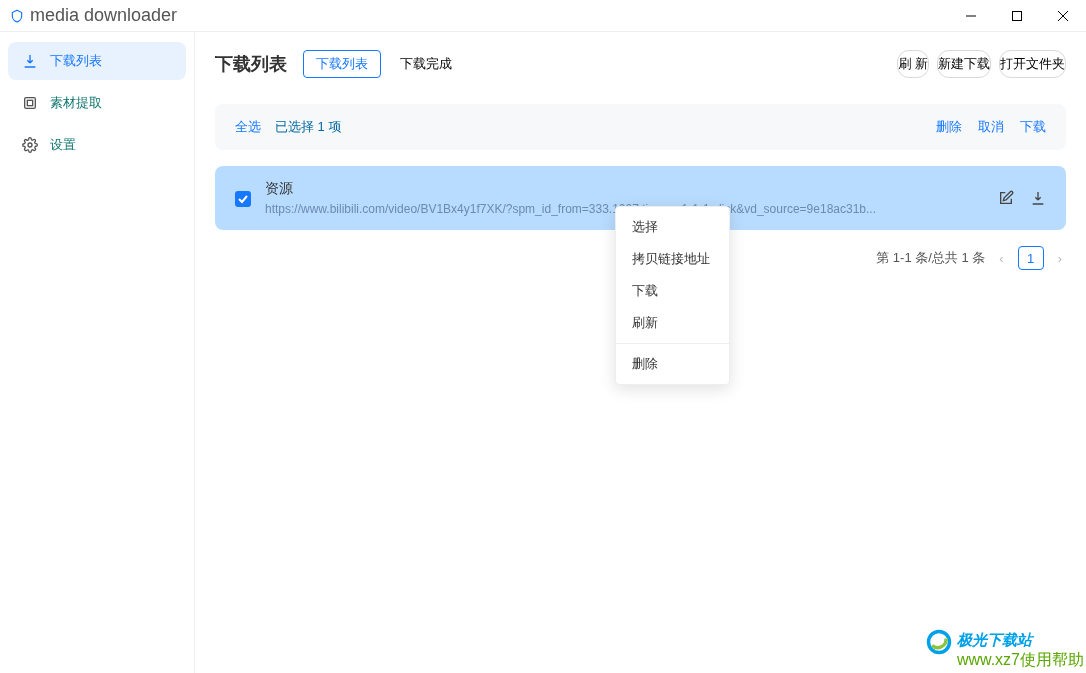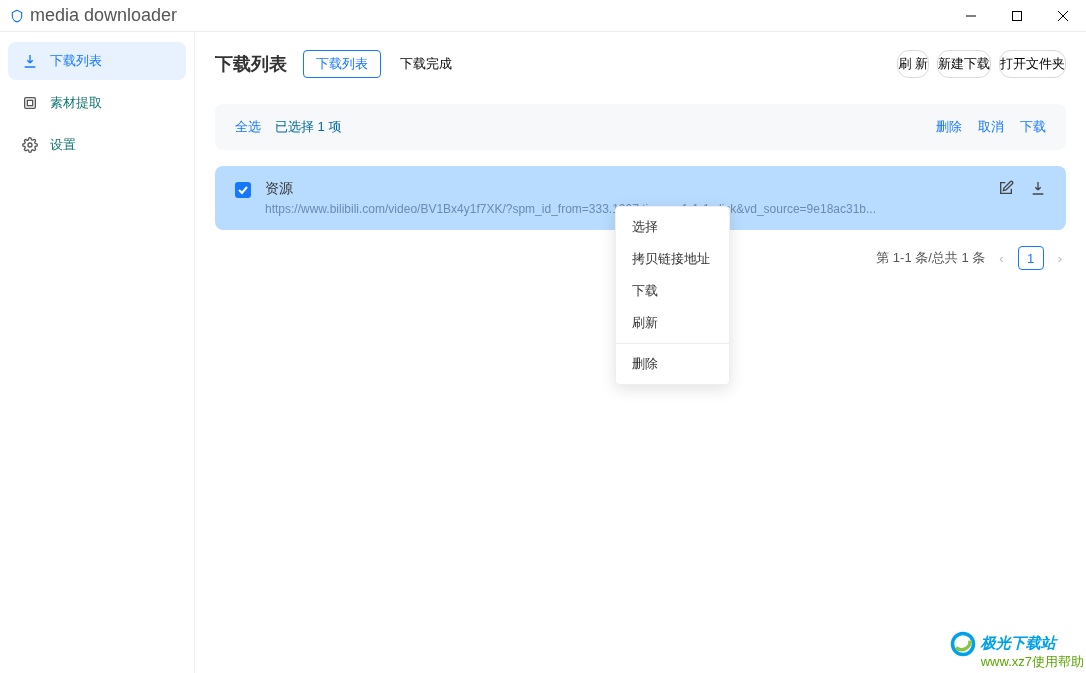--- a/index.html
+++ b/index.html
@@ -146,21 +146,21 @@
       color: #1677ff;
       cursor: pointer;
     }
 
     
     .list-item {
       background: #b8dcff;
       border-radius: 8px;
       padding: 14px 20px;
       display: flex;
-      align-items: flex-start;
+      align-items: center;
       margin-bottom: 16px;
     }
     .checkbox {
       width: 16px; height: 16px;
       background: #1677ff;
       border-radius: 3px;
       margin-right: 14px;
       margin-top: 2px;
       display: inline-flex;
       align-items: center;
@@ -255,21 +255,21 @@
     }
     .watermark .brand {
       color: #00a1e9;
       font-weight: 600;
       font-style: italic;
       font-size: 15px;
       margin-top: 18px;
     }
     .watermark .sub {
       color: #5aa700;
-      font-size: 13px;
+      font-size: 16px;
     }
     .watermark .logo {
       width: 28px; height: 28px;
     }
   </style>
 </head>
 <body>
 
 <div class="title-bar">
   <span class="app-icon">

